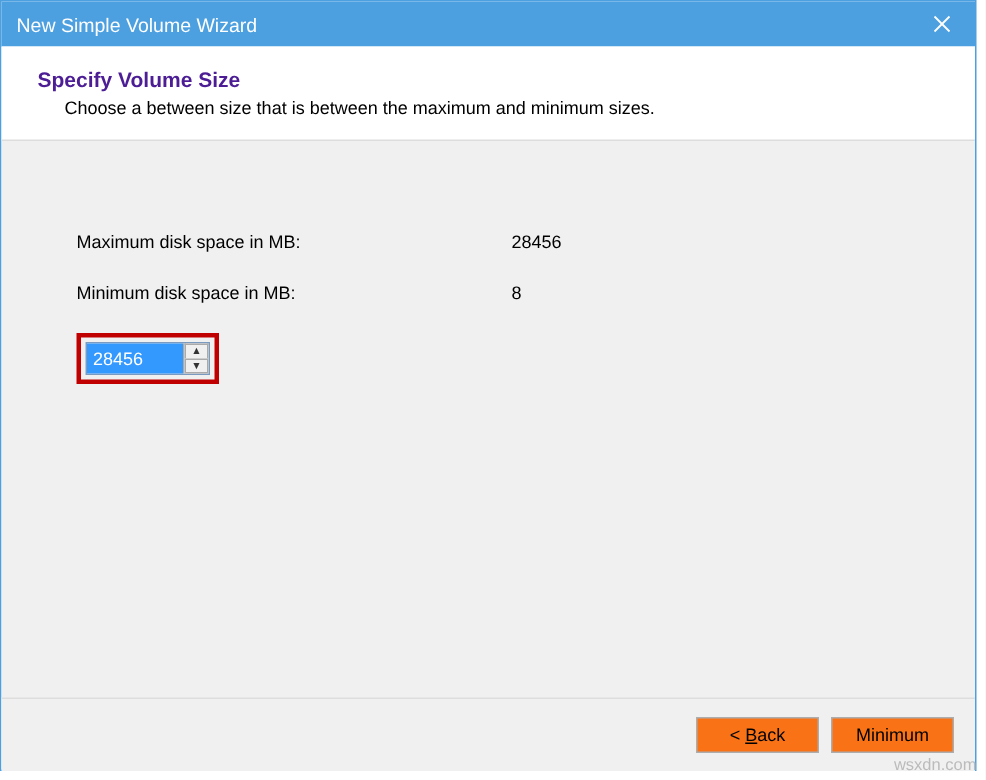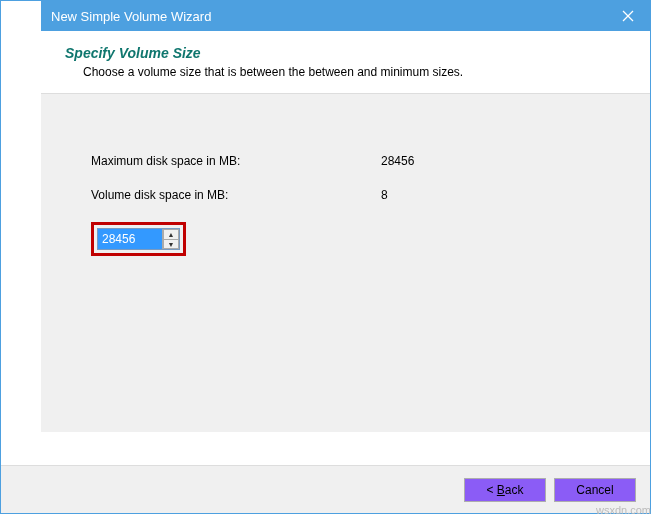--- a/index.html
+++ b/index.html
@@ -14,21 +14,20 @@
       width: 657px;
       height: 520px;
       overflow: hidden;
     }
     .window {
       width: 651px;
       height: 514px;
       border: 1px solid #4da0e0;
       background: #fff;
       position: relative;
-      padding-left: 40px;
     }
     .titlebar {
       height: 30px;
       background: #4da0e0;
       display: flex;
       align-items: center;
       justify-content: space-between;
       padding-left: 10px;
       color: #fff;
       font-size: 13px;
@@ -47,33 +46,32 @@
       cursor: pointer;
     }
     .header-section {
       padding: 14px 24px 14px 24px;
       border-bottom: 1px solid #ddd;
       background: #fff;
     }
     .header-section .heading {
       font-size: 14px;
       font-weight: bold;
-      color: #0f766e;
+      color: #4c1d95;
       margin-bottom: 4px;
-      font-style: italic;
     }
     .header-section .subheading {
       font-size: 12px;
       color: #000;
       margin-left: 18px;
     }
     .content {
       background: #f0f0f0;
       padding: 60px 50px 40px 50px;
-      height: 338px;
+      height: 420px;
     }
     .row {
       display: flex;
       align-items: center;
       margin-bottom: 20px;
     }
     .row .label {
       width: 290px;
       font-size: 12px;
       color: #000;
@@ -138,21 +136,21 @@
       border-top: 1px solid #ddd;
       display: flex;
       align-items: center;
       justify-content: flex-end;
       padding-right: 14px;
       gap: 8px;
     }
     .btn {
       min-width: 82px;
       height: 24px;
-      background: #8b5cf6;
+      background: #f97316;
       border: 1px solid #adadad;
       font-size: 12px;
       cursor: pointer;
       padding: 0 10px;
       color: #000;
       font-family: inherit;
     }
     .btn-highlight {
       border: 3px solid #c00000;
       padding: 3px;
@@ -180,44 +178,44 @@
     <div class="close-btn">
       <svg width="12" height="12" viewBox="0 0 12 12">
         <line x1="1" y1="1" x2="11" y2="11" stroke="#fff" stroke-width="1.2"></line>
         <line x1="11" y1="1" x2="1" y2="11" stroke="#fff" stroke-width="1.2"></line>
       </svg>
     </div>
   </div>
 
   <div class="header-section">
     <div class="heading">Specify Volume Size</div>
-    <div class="subheading">Choose a volume size that is between the between and minimum sizes.</div>
+    <div class="subheading">Choose a between size that is between the maximum and minimum sizes.</div>
   </div>
 
   <div class="content">
     <div class="row">
       <span class="label">Maximum disk space in MB:</span>
       <span class="value">28456</span>
     </div>
     <div class="row">
-      <span class="label">Volume disk space in MB:</span>
+      <span class="label">Minimum disk space in MB:</span>
       <span class="value">8</span>
     </div>
     <div class="row">
       <span class="highlight-box">
         <span class="spinner">
           <input class="spinner-input" type="text" value="28456" style="">
           <span class="spinner-buttons">
             <span class="spinner-btn">▲</span>
             <span class="spinner-btn">▼</span>
           </span>
         </span>
       </span>
     </div>
   </div>
 
   <div class="footer">
     <button class="btn"><span>&lt; </span><span class="underline-char">B</span><span>ack</span></button>
-    <button class="btn">Cancel</button>
+    <button class="btn">Minimum</button>
   </div>
 </div>
 
 <div class="watermark">wsxdn.com</div>
 
 </body></html>

